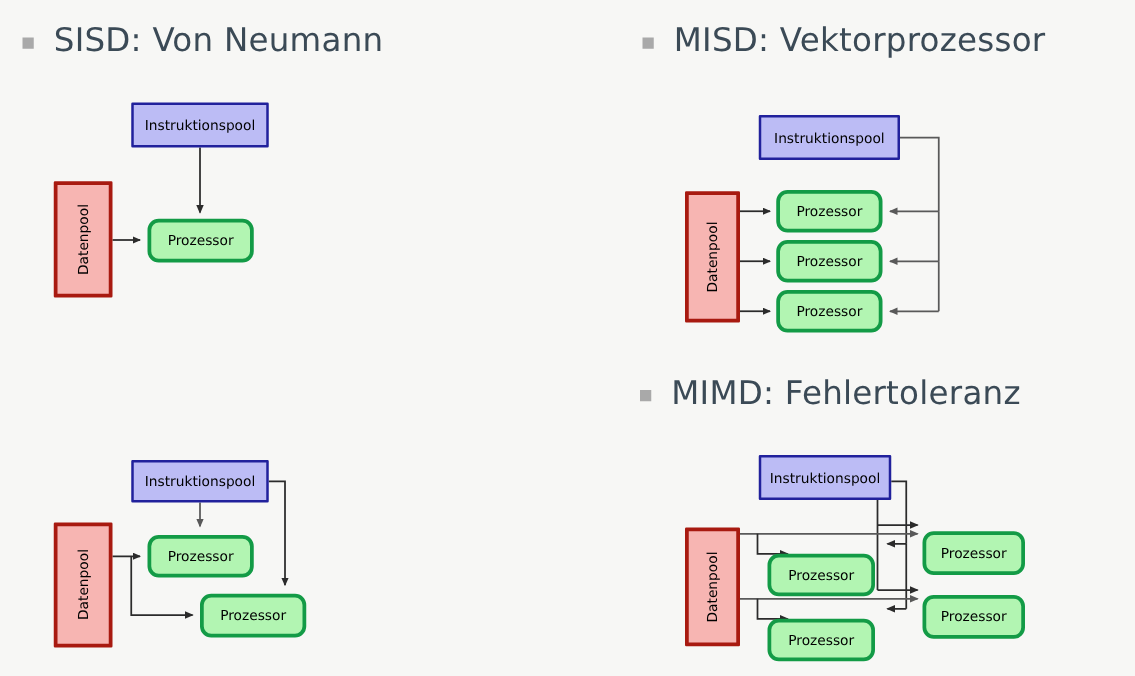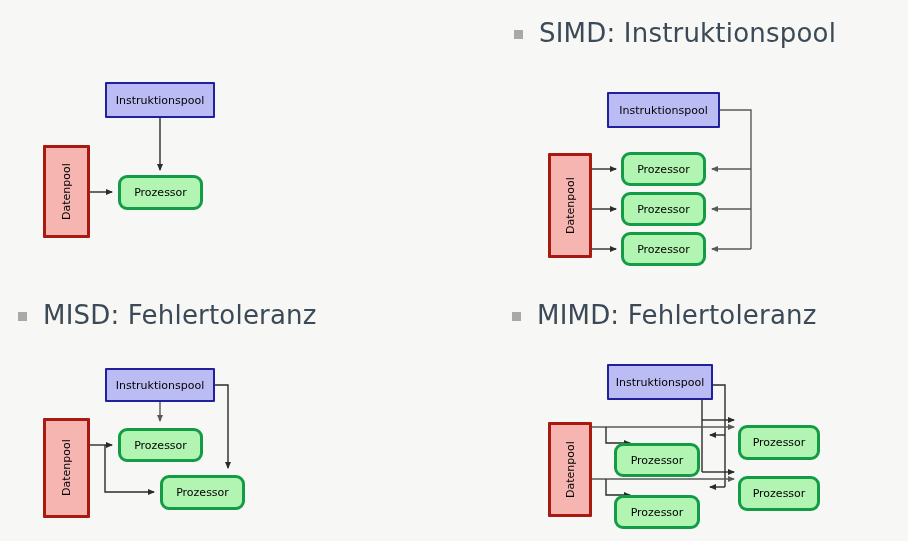--- a/index.html
+++ b/index.html
@@ -99,20 +99,24 @@
     stroke-width: 1.4;
   }
 </style>
 </head>
 <body>
 
 <div class="slide">
 
   <div class="quadrant q-tl">
 
+    <div class="heading" style="left:18px; top:20px;">
+      <span class="bullet"></span>
+      <span class="heading-text">SISD: Von Neumann</span>
+    </div>
 
     <svg class="wires" viewBox="0 0 454 280">
       <defs>
         <marker id="ah" markerWidth="7" markerHeight="7" refX="6" refY="3" orient="auto" markerUnits="userSpaceOnUse">
           <path d="M0,0 L7,3 L0,6 z" fill="#2b2b2b"></path>
         </marker>
         <marker id="ahg" markerWidth="7" markerHeight="7" refX="6" refY="3" orient="auto" markerUnits="userSpaceOnUse">
           <path d="M0,0 L7,3 L0,6 z" fill="#595959"></path>
         </marker>
       </defs>
@@ -132,21 +136,21 @@
 
     <div class="node node-proc" style="left:118px; top:175px; width:85px; height:35px;">
       <span>Prozessor</span>
     </div>
   </div>
 
   <div class="quadrant q-tr">
 
     <div class="heading" style="left:60px; top:20px;">
       <span class="bullet"></span>
-      <span class="heading-text">SIMD: Instruktionspool</span>
+      <span class="heading-text">MISD: Vektorprozessor</span>
     </div>
 
     <svg class="wires" viewBox="0 0 454 280">
 
       <path class="wire-gray" d="M266,110 L297,110 L297,169"></path>
       <path class="wire-gray" d="M297,169 L258,169" marker-end="url(#ahg)"></path>
       <path class="wire-gray" d="M297,169 L297,209"></path>
       <path class="wire-gray" d="M297,209 L258,209" marker-end="url(#ahg)"></path>
       <path class="wire-gray" d="M297,209 L297,249"></path>
       <path class="wire-gray" d="M297,249 L258,249" marker-end="url(#ahg)"></path>
@@ -170,24 +174,20 @@
     <div class="node node-proc" style="left:167px; top:192px; width:85px; height:34px;">
       <span>Prozessor</span>
     </div>
     <div class="node node-proc" style="left:167px; top:232px; width:85px; height:34px;">
       <span>Prozessor</span>
     </div>
   </div>
 
   <div class="quadrant q-bl">
 
-    <div class="heading" style="left:18px; top:22px;">
-      <span class="bullet"></span>
-      <span class="heading-text">MISD: Fehlertoleranz</span>
-    </div>
 
     <svg class="wires" viewBox="0 0 454 261">
 
       <path class="wire-gray" d="M160,122 L160,141" marker-end="url(#ahg)"></path>
 
       <path class="wire" d="M215,105 L228,105 L228,188" marker-end="url(#ah)"></path>
 
       <path class="wire" d="M90,165 L112,165" marker-end="url(#ah)"></path>
 
       <path class="wire" d="M105,165 L105,212 L154,212" marker-end="url(#ah)"></path>

